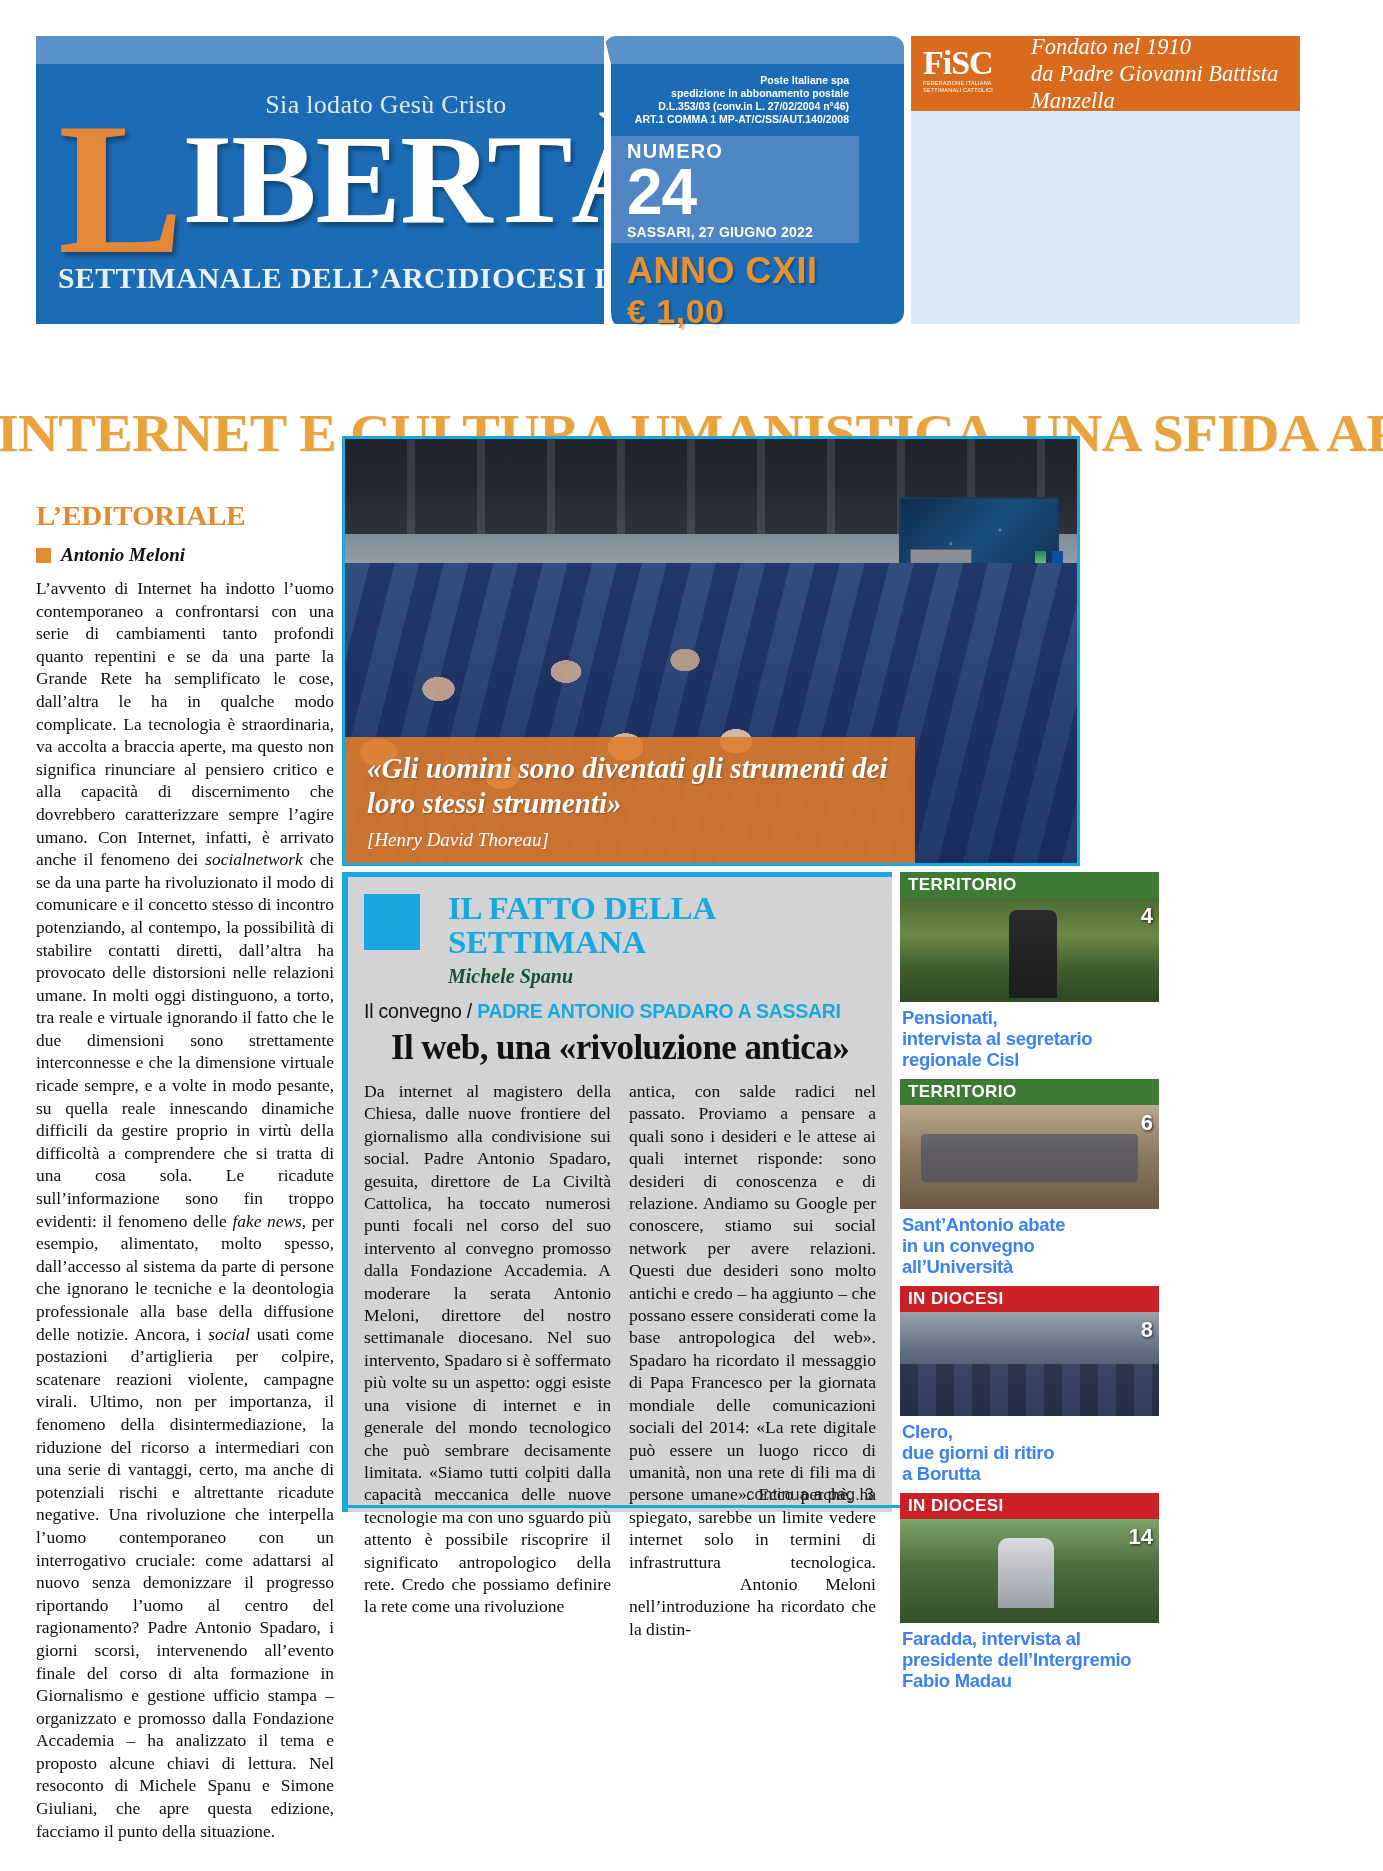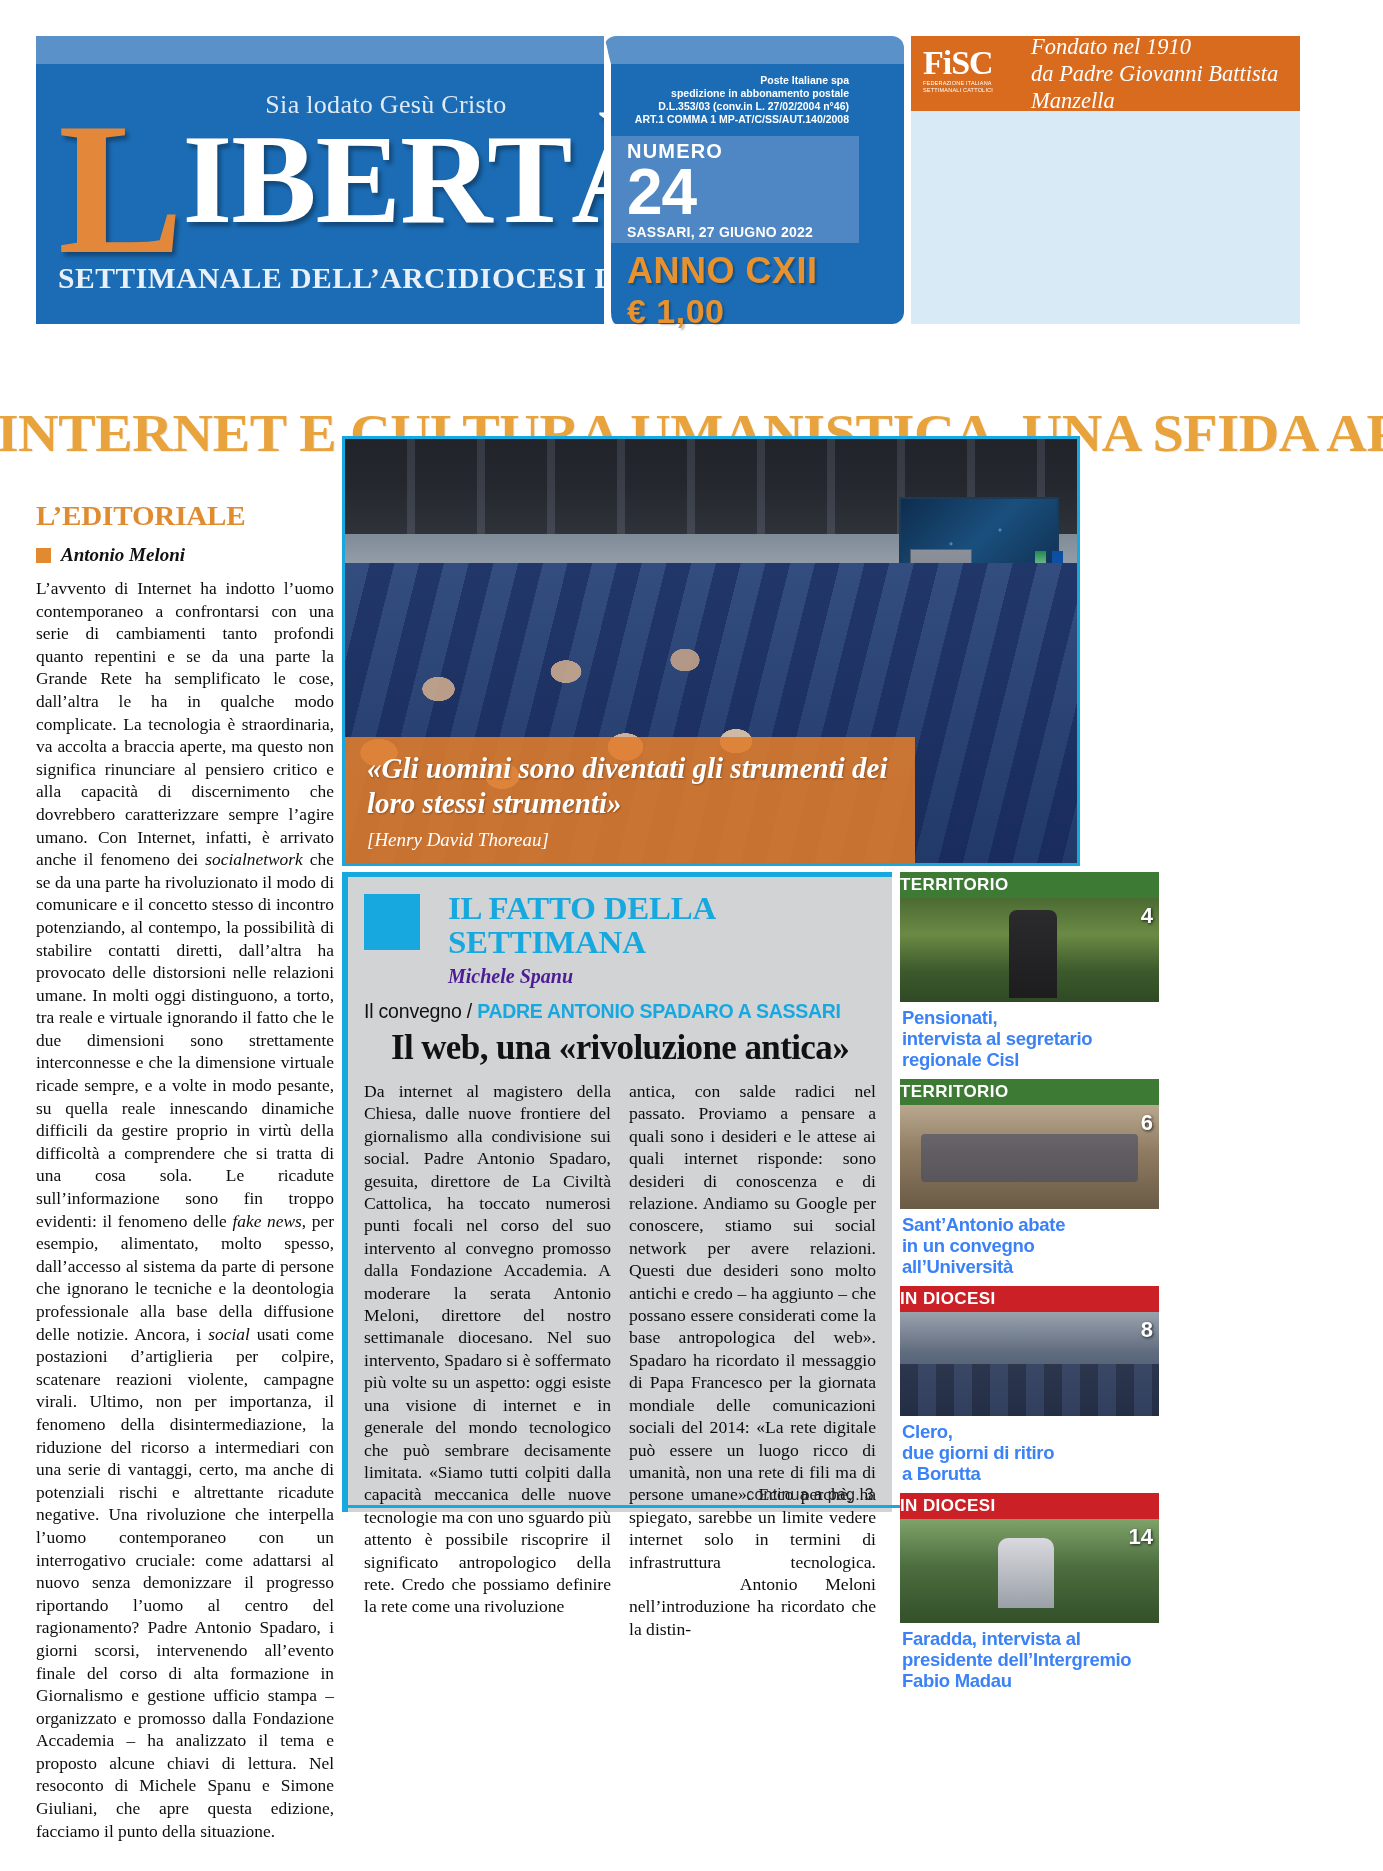--- a/index.html
+++ b/index.html
@@ -196,21 +196,21 @@
   }
   .fatto-head { display: flex; align-items: flex-start; gap: 28px; }
   .fatto-sq { width: 56px; height: 56px; background: #18a8e0; flex: none; margin-top: 3px; }
   .fatto-title {
     color: #18a8e0; font-family: "Liberation Serif", serif; font-weight: bold;
     font-size: 32px; line-height: 34px; letter-spacing: -.2px; transform: scaleX(1.03);
     transform-origin: left;
   }
   .fatto-author {
     font-family: "Liberation Serif", serif; font-style: italic; font-weight: bold;
-    font-size: 20px; color: #4c1d95; margin-top: 6px;
+    font-size: 20px; color: #14532d; margin-top: 6px;
   }
   .fatto-kicker {
     margin-top: 12px; font-family: "Liberation Sans", sans-serif; font-size: 19.5px;
     color: #111; letter-spacing: -.2px;
   }
   .fatto-kicker b { color: #18a8e0; font-weight: bold; letter-spacing: -.3px; }
   .fatto-headline {
     margin-top: 5px; font-family: "Liberation Serif", serif; font-weight: bold;
     font-size: 35px; line-height: 40px; color: #111; letter-spacing: -.6px;
     text-align: center;
@@ -226,21 +226,21 @@
     font-family: "Liberation Sans", sans-serif; font-size: 16px; color: #222;
     letter-spacing: .3px;
   }
 
   
   .sidebar { position: absolute; left: 900px; top: 872px; width: 259px; }
   .sb-item { margin-bottom: 2px; position: relative; }
   .sb-label {
     height: 26px; color: #ffffff; font-family: "Liberation Sans", sans-serif;
     font-weight: bold; font-size: 17px; letter-spacing: .4px;
-    padding-left: 0; line-height: 26px; position: relative;
+    padding-left: 8px; line-height: 26px; position: relative;
   }
   .sb-label.green { background: #3d7a33; }
   .sb-label.red { background: #cc2027; }
   .sb-photo { height: 104px; position: relative; overflow: hidden; }
   .sb-page {
     position: absolute; right: 6px; top: 5px; z-index: 3;
     color: #ffffff; font-family: "Liberation Sans", sans-serif;
     font-weight: bold; font-size: 22px; text-shadow: 1px 1px 3px rgba(0,0,0,.75);
   }
   .sb-text {

